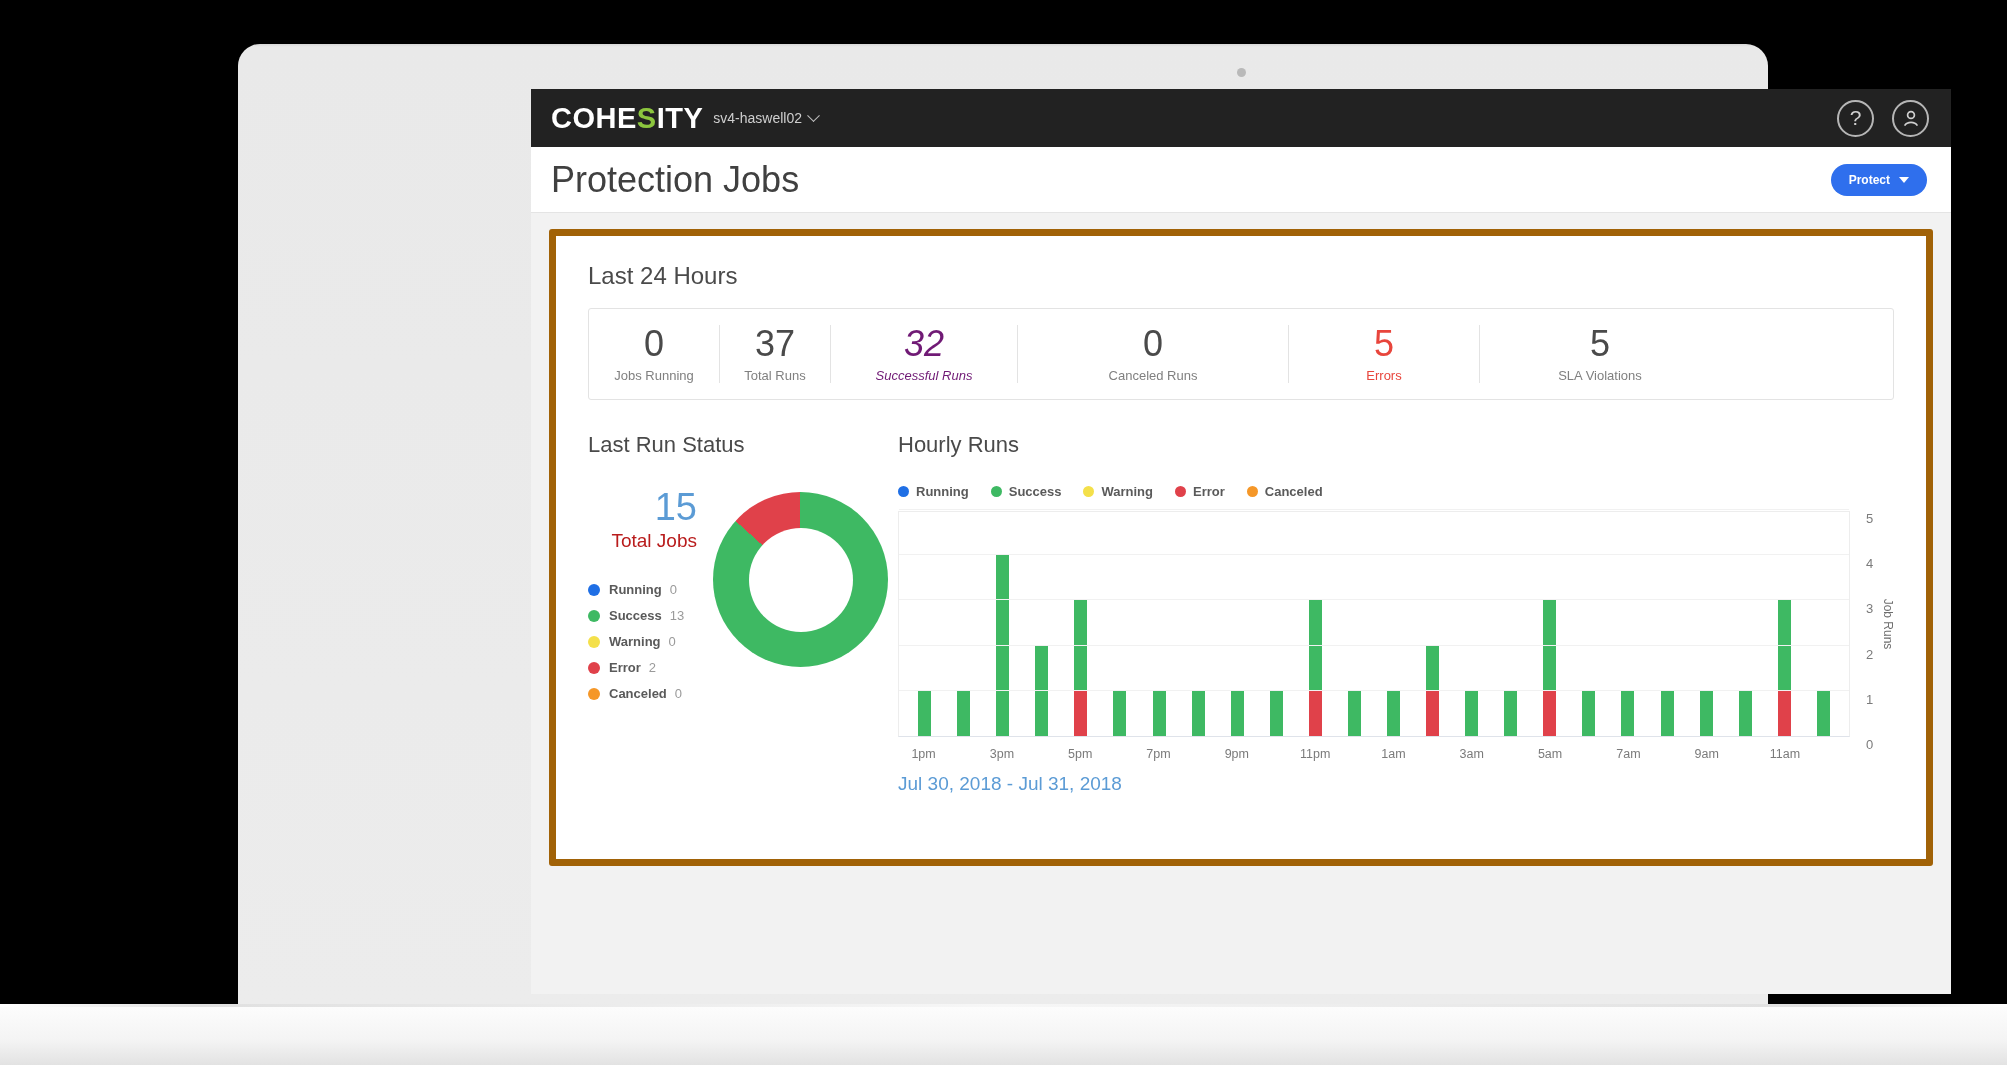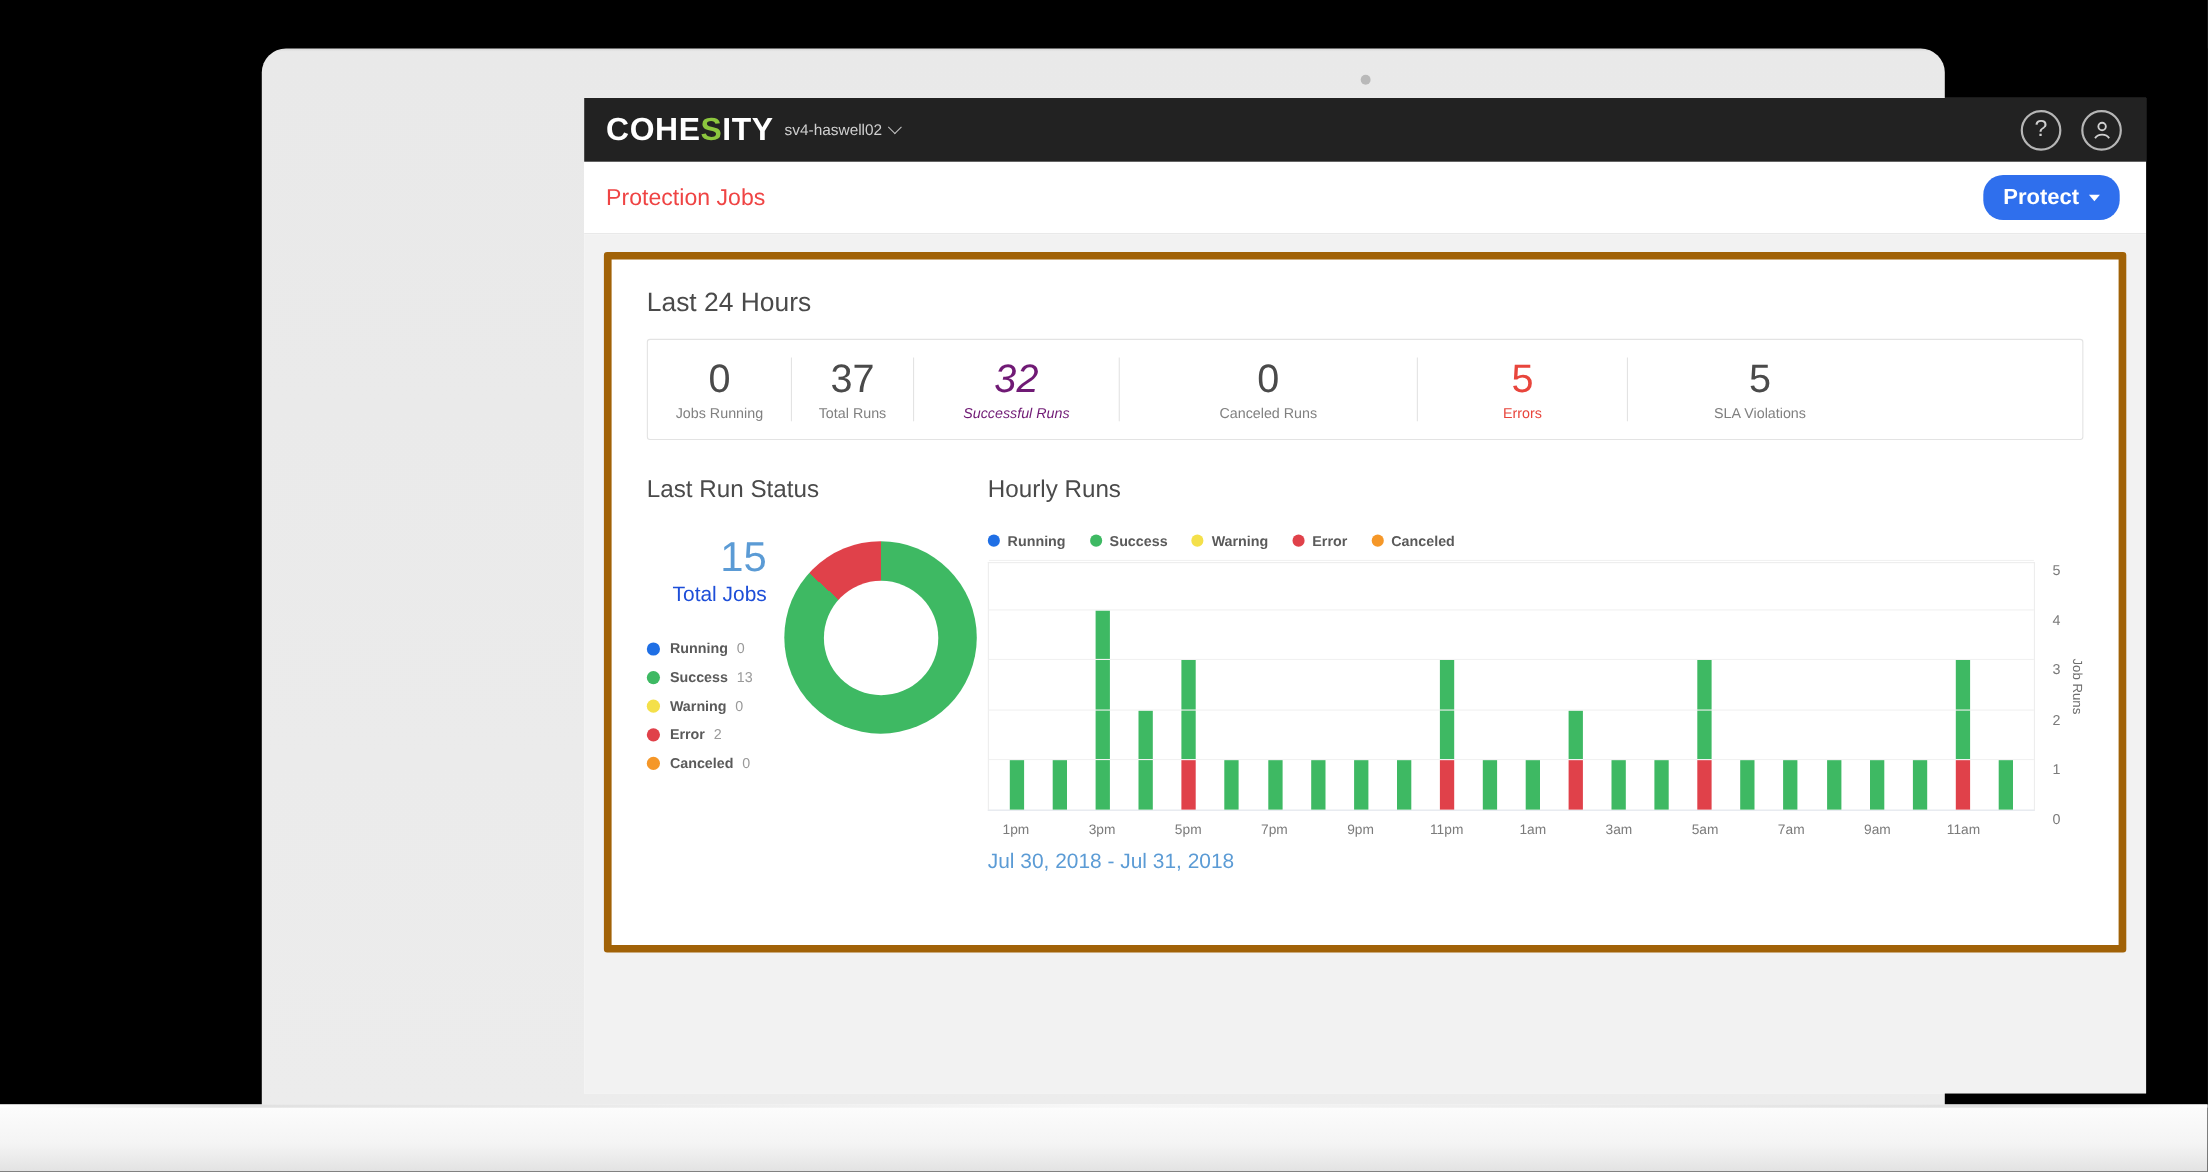--- a/index.html
+++ b/index.html
@@ -101,25 +101,25 @@
     font-size: 21px; cursor: pointer;
   }
 
   
   .page-header {
     height: 66px; background: #ffffff;
     border-bottom: 1px solid #e4e4e4;
     display: flex; align-items: center;
     padding: 0 24px 0 20px;
   }
-  .page-title { font-size: 21px; color: #ef4444; font-weight: normal; }
+  .page-title { font-size: 36px; color: #404040; font-weight: normal; }
   .protect-btn {
     margin-left: auto;
     background: #2f6fed; color: #fff;
-    font-size: 20px; font-weight: bold;
+    font-size: 12px; font-weight: bold;
     padding: 9px 18px; border-radius: 18px;
     display: flex; align-items: center; gap: 9px; cursor: pointer;
     border: none;
   }
   .tri-down {
     width: 0; height: 0;
     border-left: 5px solid transparent; border-right: 5px solid transparent;
     border-top: 6px solid #ffffff;
   }
 
@@ -146,21 +146,21 @@
 
   
   .panels { display: flex; }
   .panel-left { width: 300px; }
   .panel-right { flex: 1; margin-left: 10px; }
   .panel-head { font-size: 22px; color: #4a4a4a; margin-bottom: 26px; }
 
   .donut-row { display: flex; align-items: flex-start; text-align: right; }
   .totals { width: 118px; padding-top: 4px; }
   .total-num { font-size: 38px; color: #5b9bd5; line-height: 1; font-weight: 500; }
-  .total-lbl { font-size: 19px; color: #1d4ed8; margin-top: 4px; }
+  .total-lbl { font-size: 19px; color: #b91c1c; margin-top: 4px; }
   .legend-list { margin-top: 30px; }
   .legend-row { display: flex; align-items: center; margin-bottom: 11px; font-size: 13px; }
   .dot { width: 12px; height: 12px; border-radius: 50%; margin-right: 9px; flex: none; }
   .legend-name { color: #5a5a5a; font-weight: bold; }
   .legend-val { color: #9a9a9a; margin-left: 8px; }
   .donut-wrap { position: relative; width: 175px; height: 175px; margin-left: 16px; margin-top: 8px; }
   .donut { width: 175px; height: 175px; border-radius: 50%; }
   .donut-hole {
     position: absolute; left: 50%; top: 50%;
     transform: translate(-50%,-50%);

